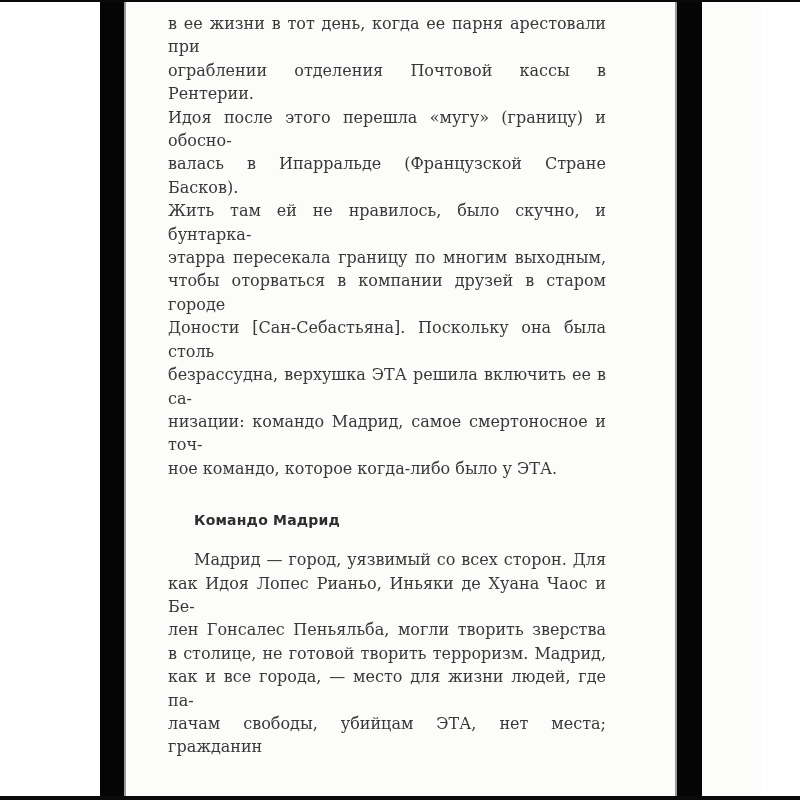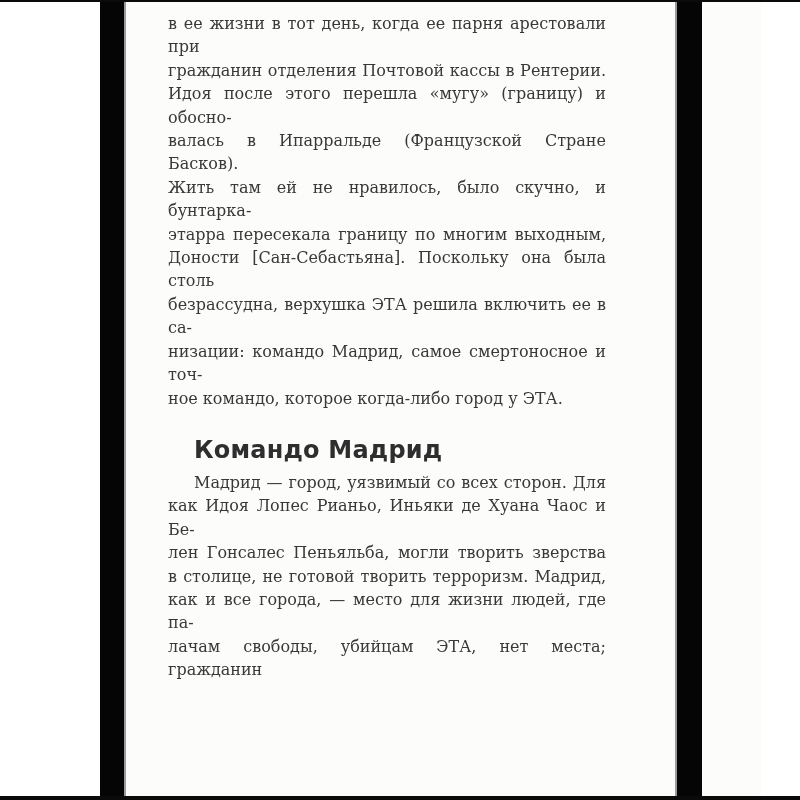--- a/index.html
+++ b/index.html
@@ -63,48 +63,49 @@
     text-justify: inter-word;
     white-space: normal;
   }
   .line.indent {
     padding-left: 26px;
   }
   .line.para-last {
     text-align-last: left;
   }
   .section-heading {
-    margin: 28px 0 9px 0;
+    margin: 28px 0 16px 0;
     padding-left: 26px;
     font-family: "DejaVu Sans", sans-serif;
-    font-size: 24px;
+    font-size: 14px;
     font-weight: bold;
     letter-spacing: 0.2px;
     color: #2e2e2e;
     line-height: 24px;
   }
 </style>
 </head>
 <body>
 
 <div class="stage">
   <div class="page">
     <div class="text-col">
 
       <div>
           <div class="line">в ее жизни в тот день, когда ее парня арестовали при</div>
-          <div class="line">гражданин отделения Почтовой кассы в Рентерии.</div>
+          <div class="line">ограблении отделения Почтовой кассы в Рентерии.</div>
           <div class="line">Идоя после этого перешла «мугу» (границу) и обосно-</div>
           <div class="line">валась в Ипарральде (Французской Стране Басков).</div>
           <div class="line">Жить там ей не нравилось, было скучно, и бунтарка-</div>
           <div class="line">этарра пересекала границу по многим выходным,</div>
+          <div class="line">чтобы оторваться в компании друзей в старом городе</div>
           <div class="line">Доности [Сан-Себастьяна]. Поскольку она была столь</div>
           <div class="line">безрассудна, верхушка ЭТА решила включить ее в са-</div>
           <div class="line">низации: командо Мадрид, самое смертоносное и точ-</div>
-          <div class="line para-last">ное командо, которое когда-либо город у ЭТА.</div>
+          <div class="line para-last">ное командо, которое когда-либо было у ЭТА.</div>
         </div>
 
       <div class="section-heading">Командо Мадрид</div>
 
       <div>
           <div class="line indent">Мадрид — город, уязвимый со всех сторон. Для</div>
           <div class="line">как Идоя Лопес Рианьо, Иньяки де Хуана Чаос и Бе-</div>
           <div class="line">лен Гонсалес Пеньяльба, могли творить зверства</div>
           <div class="line">в столице, не готовой творить терроризм. Мадрид,</div>
           <div class="line">как и все города, — место для жизни людей, где па-</div>

